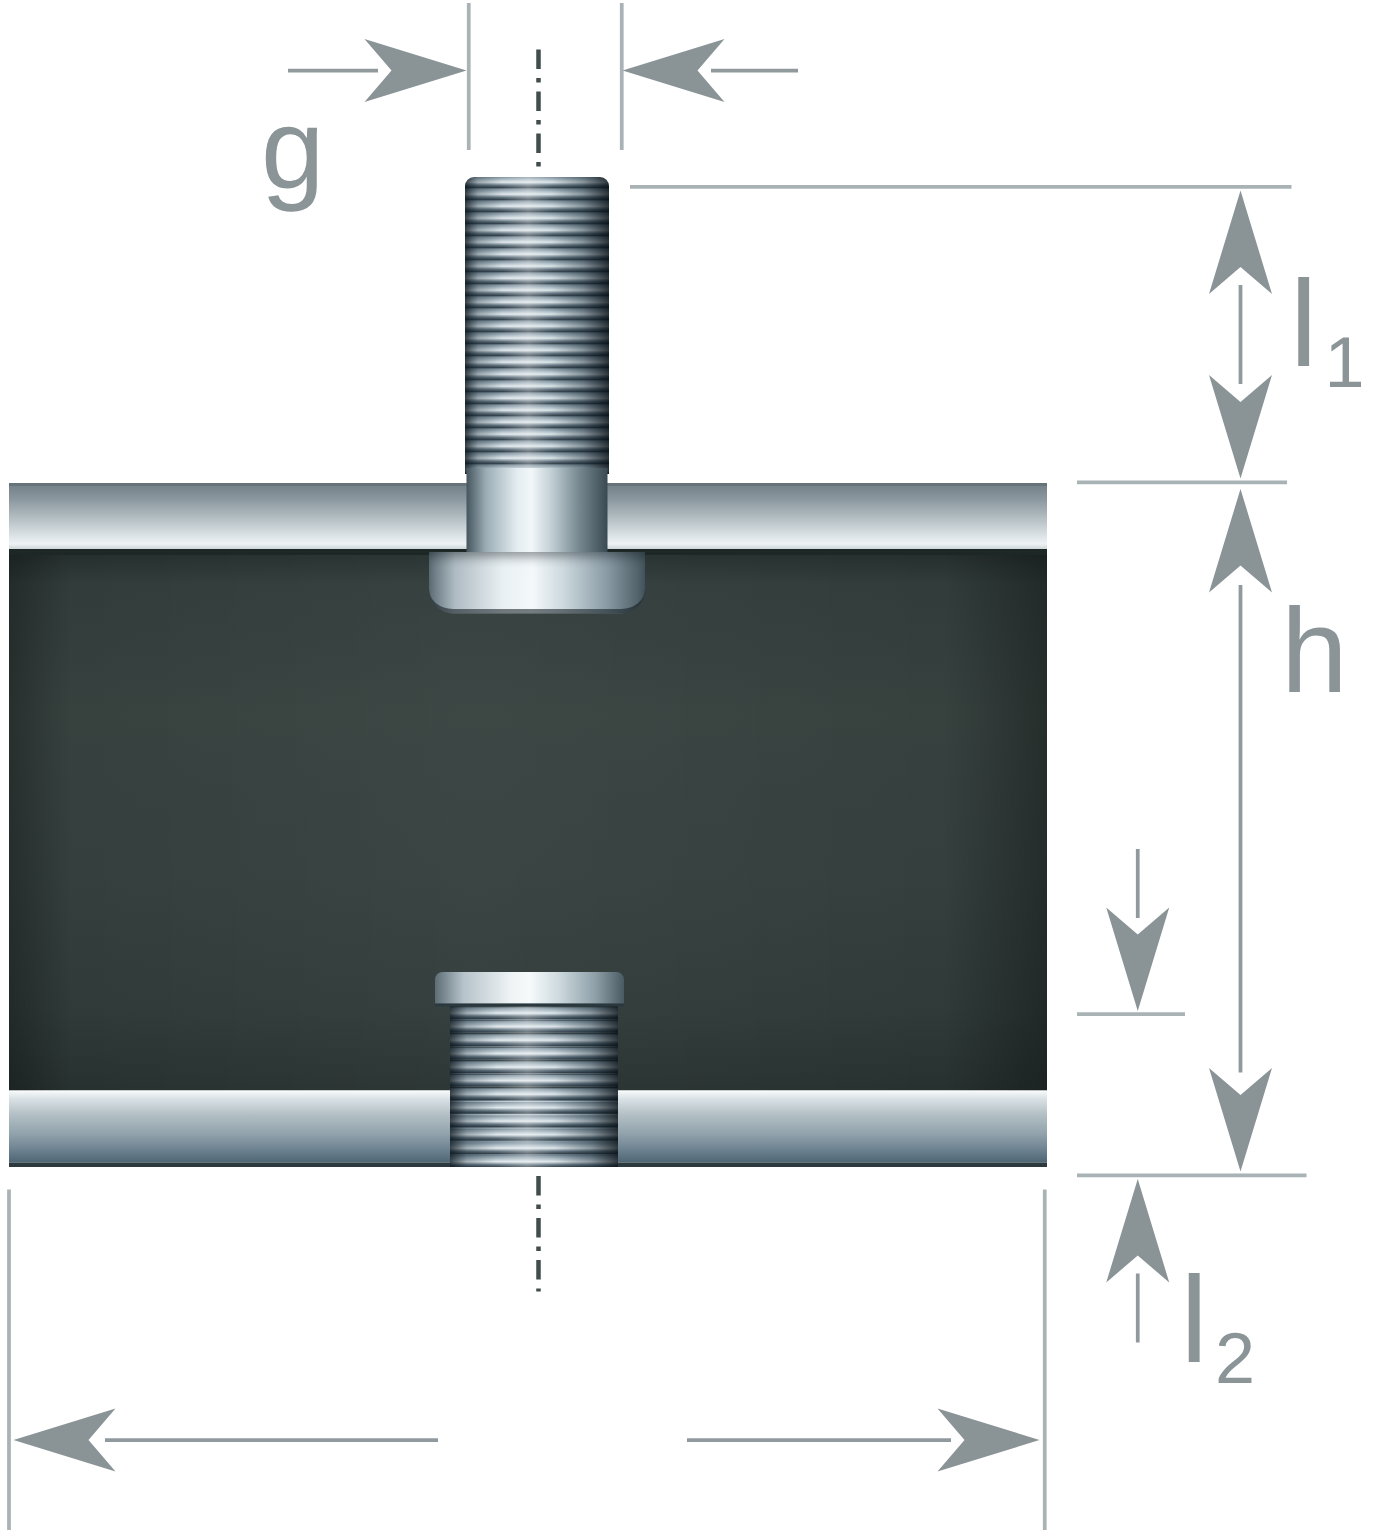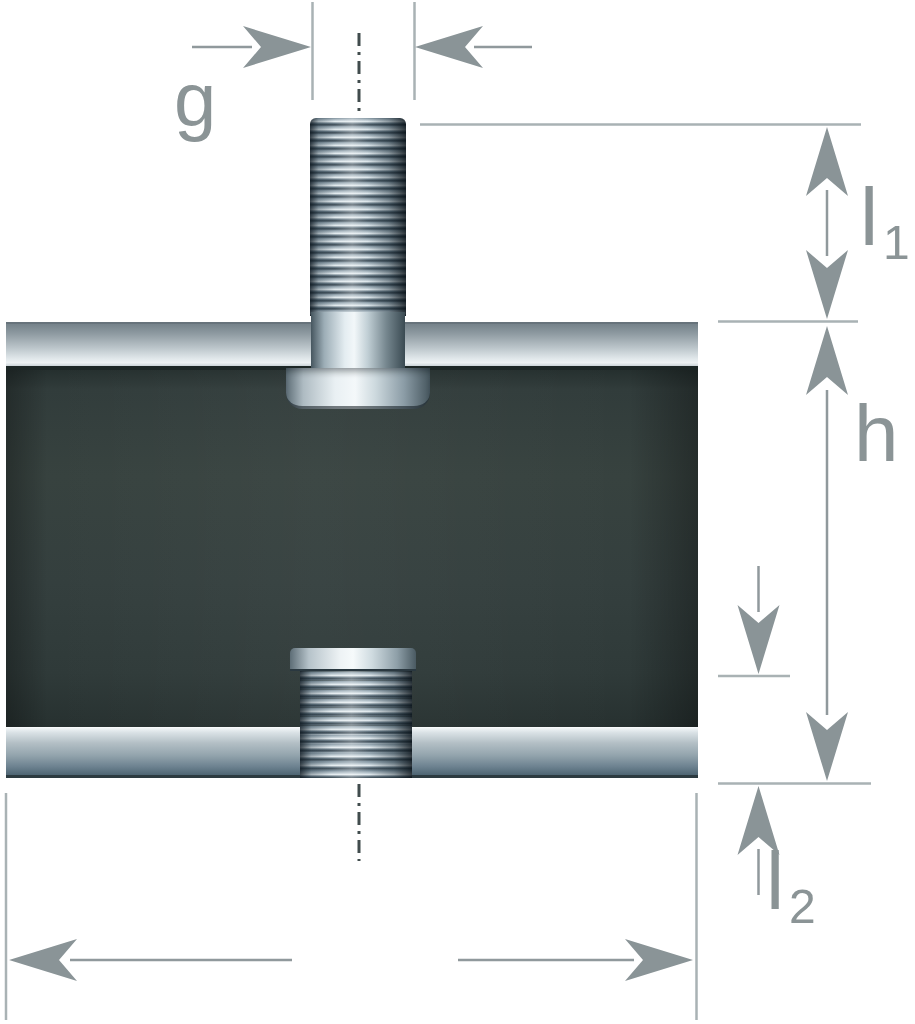--- a/index.html
+++ b/index.html
@@ -100,21 +100,21 @@
   .dim-label {
     position: absolute;
     color: #8b9496;
     line-height: 1;
     white-space: nowrap;
     user-select: none;
   }
   .label-g  { left: 174px; top: 62px;  font-size: 76px; }
   .label-l1 { left: 860px; top: 176px; font-size: 82px; text-align: right; }
   .label-h  { left: 854px; top: 394px; font-size: 80px; }
-  .label-l2 { left: 766px; top: 840px; font-size: 82px; }
+  .label-l2 { left: 787px; top: 840px; font-size: 82px; }
   .label-d  { left: 310px; top: 900px; font-size: 76px; letter-spacing: 4px; }
   .sub {
     font-size: 48px;
     position: relative;
     top: 0.30em;
     left: 0.10em;
   }
 </style>
 </head>
 <body>

